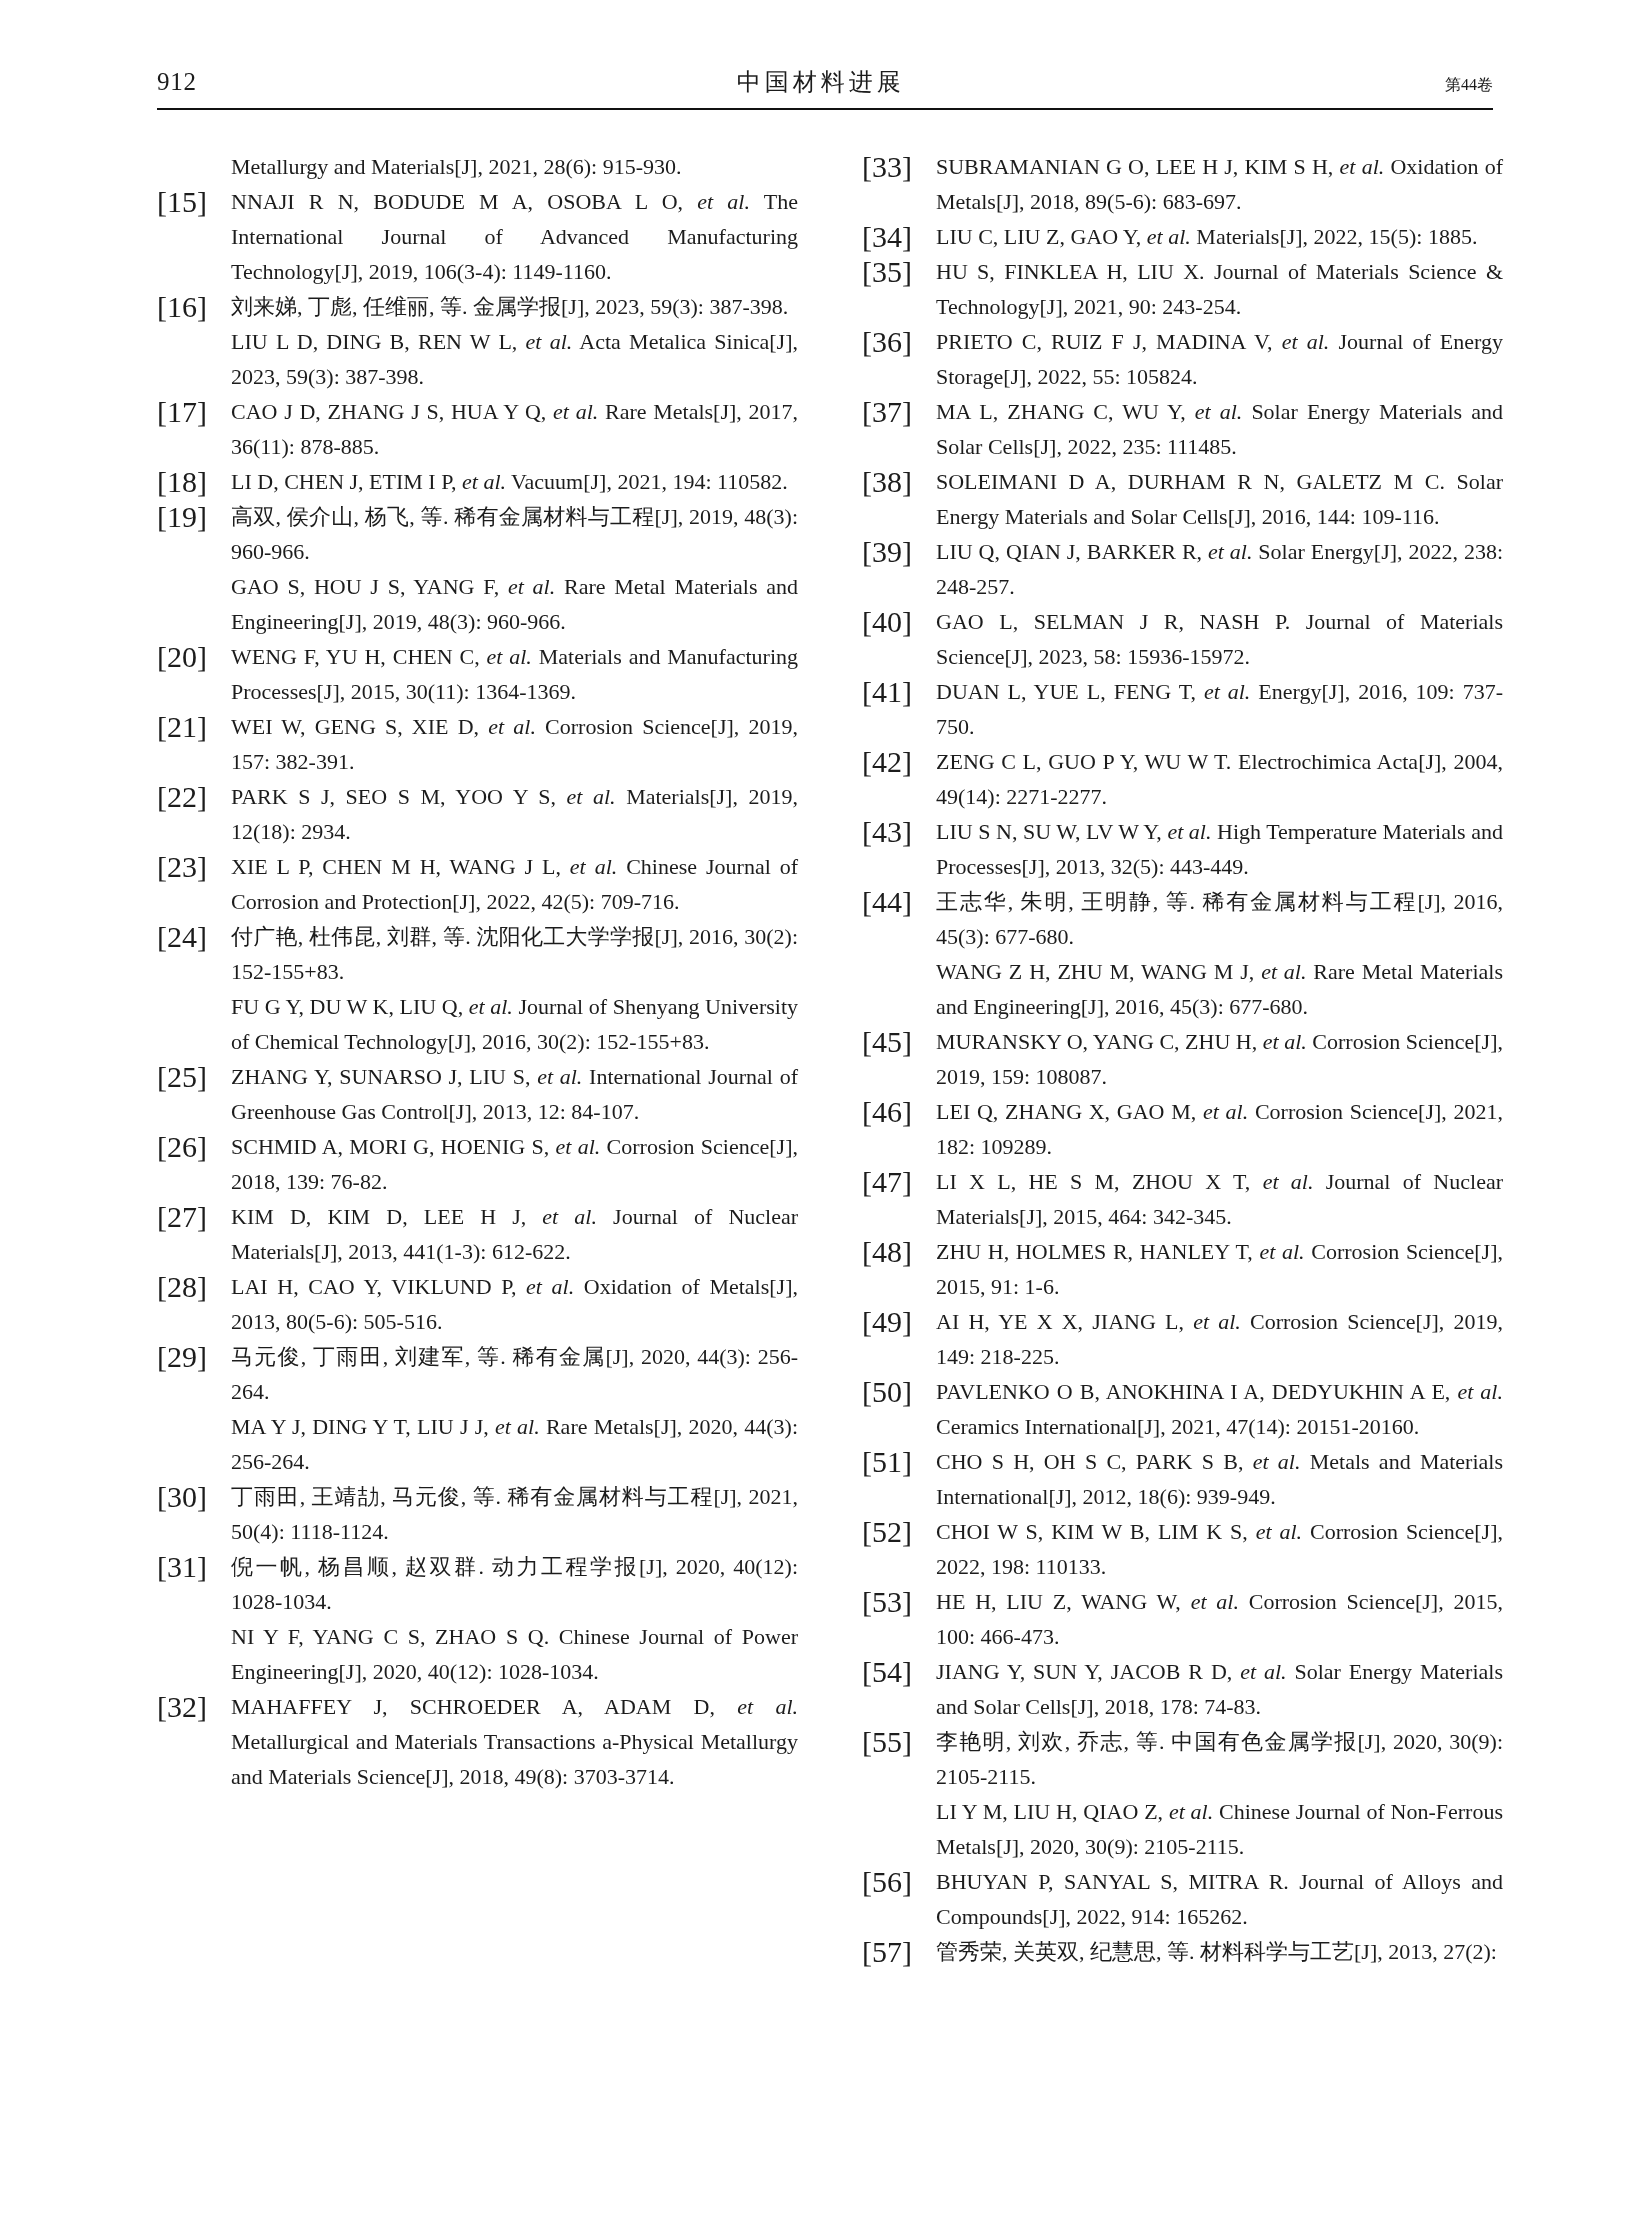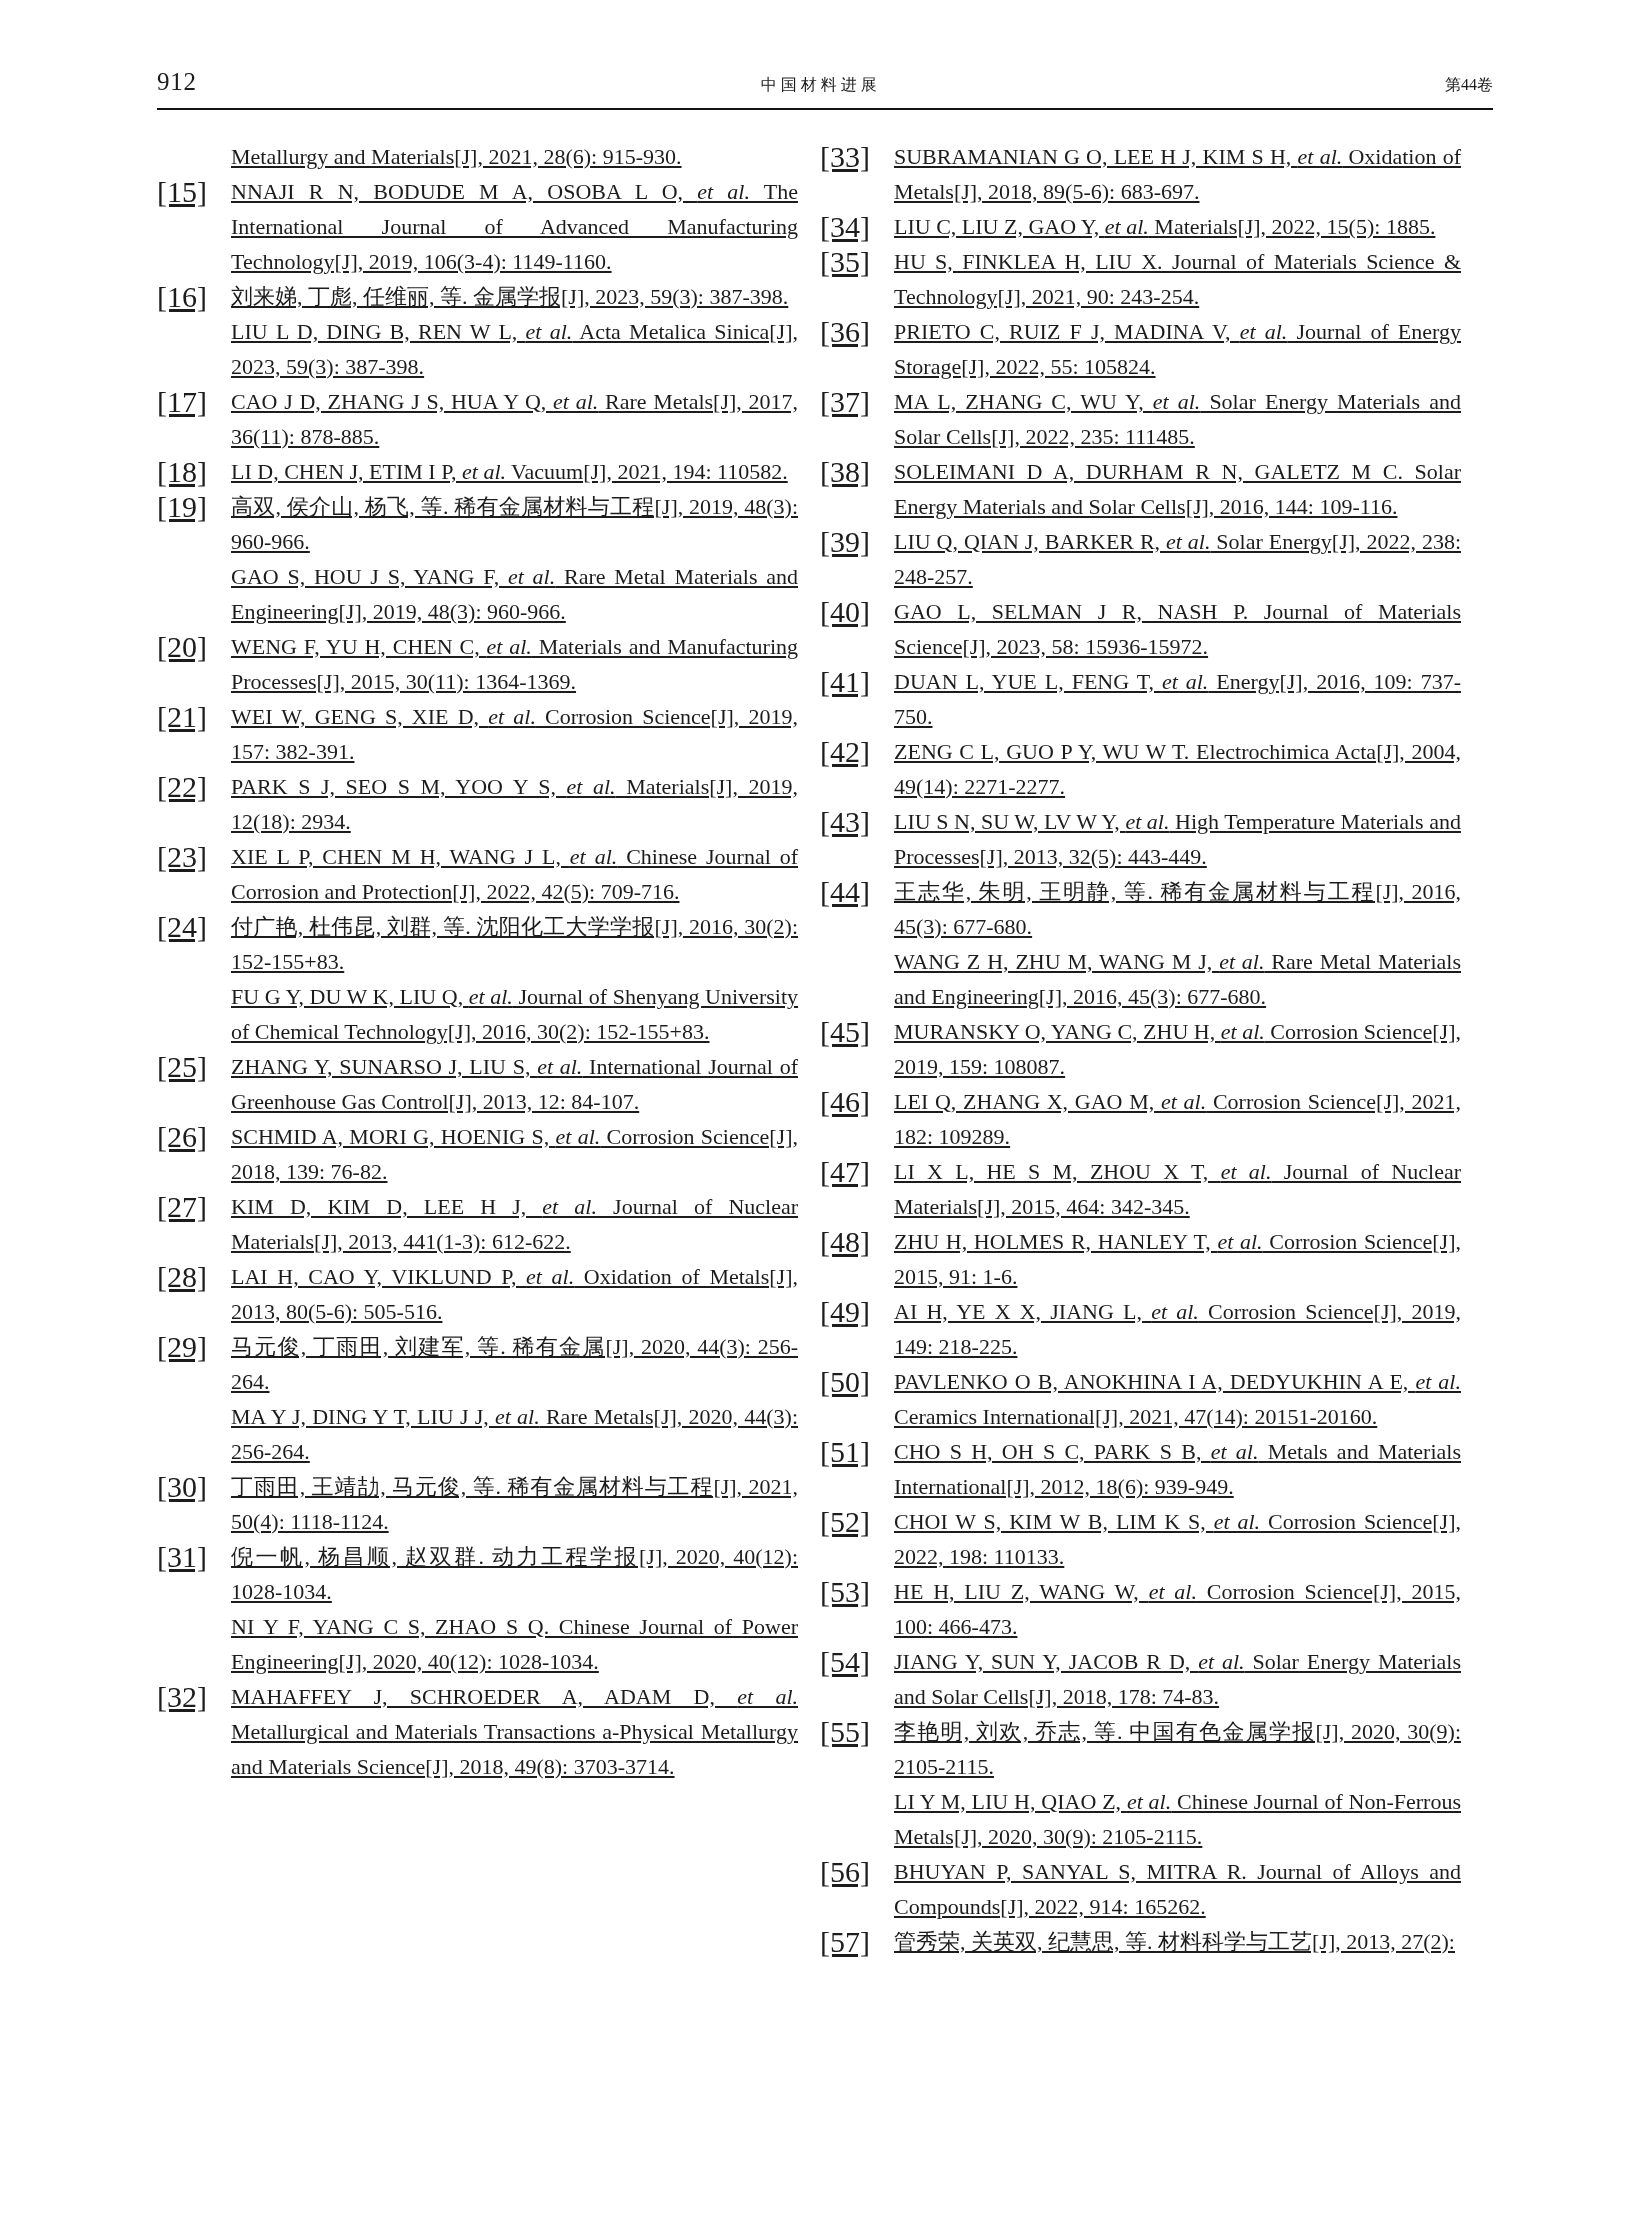--- a/index.html
+++ b/index.html
@@ -19,32 +19,31 @@
     color: #1c1c1c;
   }
   .page-header {
     display: flex;
     justify-content: space-between;
     align-items: baseline;
     font-size: 23px;
     line-height: 1.2;
   }
   .page-number { font-size: 25px; letter-spacing: 0.7px; }
-  .journal-title { font-size: 16px; letter-spacing: 4px; }
+  .journal-title { font-size: 24px; letter-spacing: 4px; }
   .volume-label { font-size: 16px; }
   .header-rule {
     border: none;
     border-top: 2px solid #111;
     margin: 10.6px 0 0 0;
   }
   .columns {
     display: flex;
-    gap: 22px;
-    margin-top: 29px;
-    text-decoration: underline;
+    gap: 64px;
+    margin-top: 39px;
   }
   .col {
     width: 641px;
     flex: 0 0 641px;
   }
   .ref {
     display: flex;
     align-items: flex-start;
   }
   .ref-num {

